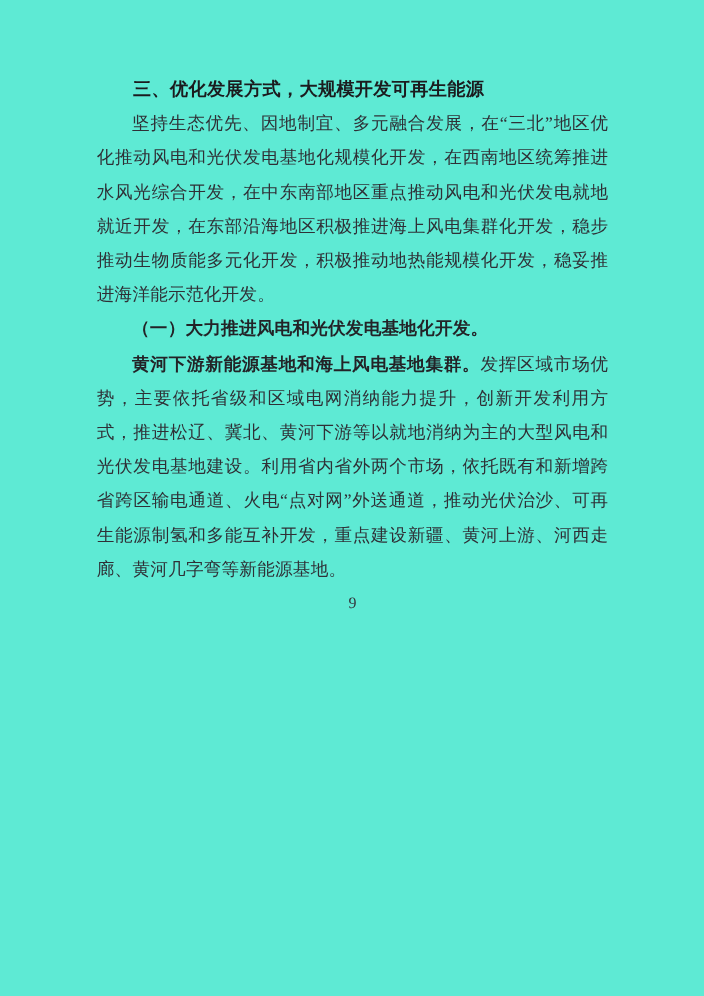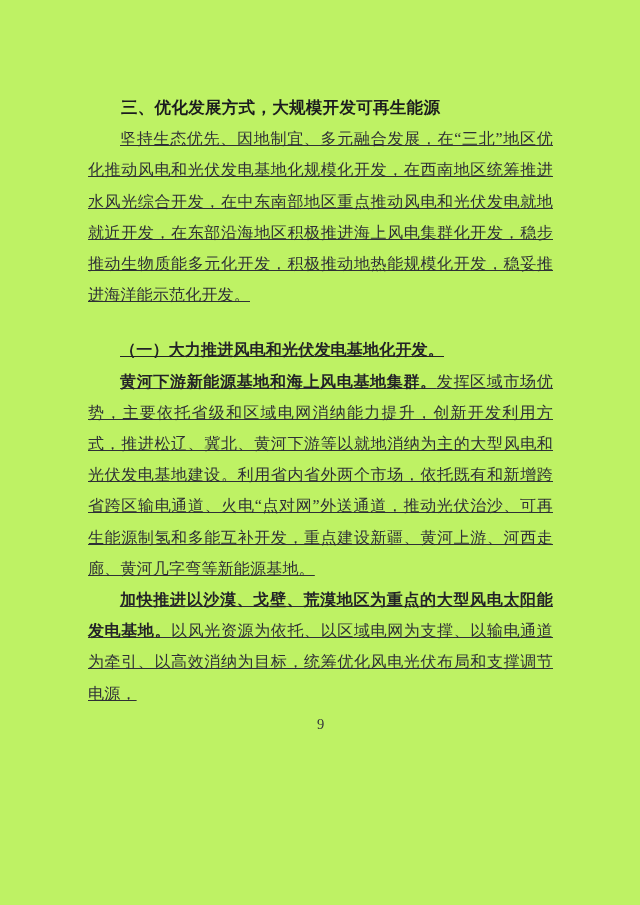--- a/index.html
+++ b/index.html
@@ -9,48 +9,46 @@
   }
   body {
     width: 640px;
     height: 905px;
     overflow: hidden;
   }
   .page {
     box-sizing: border-box;
     width: 640px;
     height: 905px;
-    background: #bef264;
-    padding: 92px 87px 0 88px;
+    background: #5eead4;
+    padding: 66px 87px 0 88px;
     font-family: "Liberation Serif", "DejaVu Serif", serif;
     font-size: 16px;
     line-height: 31.2px;
     color: #2f3036;
   }
   .heading {
     margin: 0;
     font-family: "Liberation Sans", "DejaVu Sans", sans-serif;
     font-weight: 700;
     font-size: 16.5px;
     line-height: 31.2px;
     color: #1b1b1e;
     text-indent: 2em;
     letter-spacing: 0.3px;
   }
   .para {
     margin: 0;
     text-indent: 2em;
     text-align: justify;
     letter-spacing: 0.2px;
-    text-decoration: underline;
   }
   .subheading {
     font-weight: 700;
     color: #232327;
-    margin-top: 24px;
   }
   .lead {
     font-weight: 700;
     color: #232327;
   }
   .page-number {
     margin-top: 0;
     line-height: 31.2px;
     text-align: center;
     font-size: 14.5px;
@@ -64,16 +62,15 @@
 <div class="page">
   <h2 class="heading">三、优化发展方式，大规模开发可再生能源</h2>
 
   <p class="para">坚持生态优先、因地制宜、多元融合发展，在“三北”地区优化推动风电和光伏发电基地化规模化开发，在西南地区统筹推进水风光综合开发，在中东南部地区重点推动风电和光伏发电就地就近开发，在东部沿海地区积极推进海上风电集群化开发，稳步推动生物质能多元化开发，积极推动地热能规模化开发，稳妥推进海洋能示范化开发。</p>
 
   <p class="para subheading">（一）大力推进风电和光伏发电基地化开发。</p>
 
 
   <p class="para"><span class="lead">黄河下游新能源基地和海上风电基地集群。</span><span>发挥区域市场优势，主要依托省级和区域电网消纳能力提升，创新开发利用方式，推进松辽、冀北、黄河下游等以就地消纳为主的大型风电和光伏发电基地建设。利用省内省外两个市场，依托既有和新增跨省跨区输电通道、火电“点对网”外送通道，推动光伏治沙、可再生能源制氢和多能互补开发，重点建设新疆、黄河上游、河西走廊、黄河几字弯等新能源基地。</span></p>
 
-  <p class="para"><span class="lead">加快推进以沙漠、戈壁、荒漠地区为重点的大型风电太阳能发电基地。</span><span>以风光资源为依托、以区域电网为支撑、以输电通道为牵引、以高效消纳为目标，统筹优化风电光伏布局和支撑调节电源，</span></p>
 
   <div class="page-number">9</div>
 </div>
 
 </body></html>

